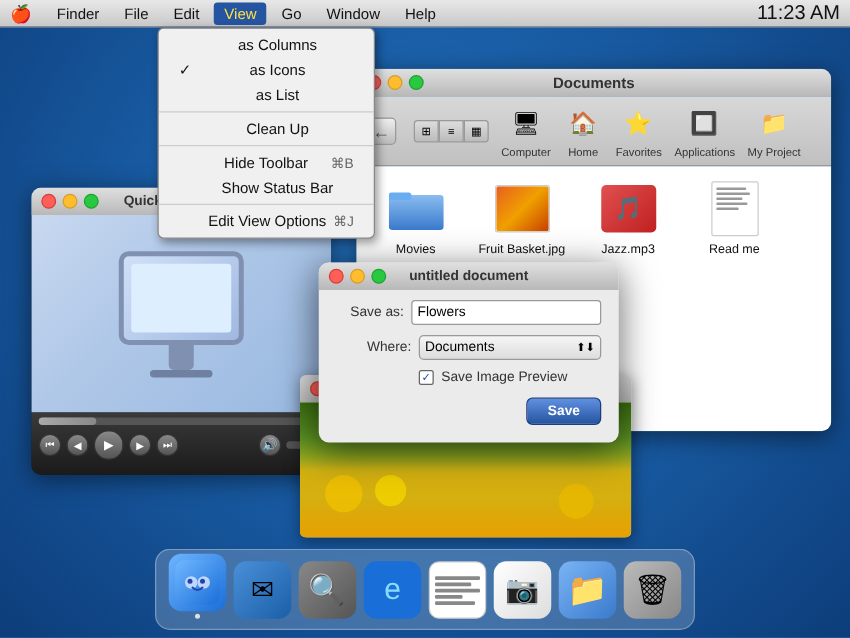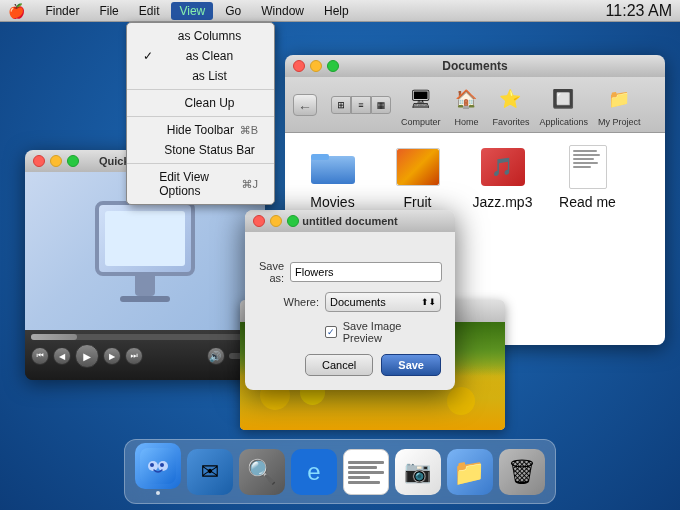--- a/index.html
+++ b/index.html
@@ -45,33 +45,33 @@
     }
     .menubar-item {
       padding: 2px 8px;
       border-radius: 3px;
       cursor: pointer;
       font-size: 12px;
       color: #111;
     }
     .menubar-item.active {
       background: #2554a0;
-      color: #86efac;
+      color: #fde047;
     }
     .menubar-right {
       font-size: 16px;
       color: #111;
     }
 
     
     .dropdown-menu {
       position: absolute;
       top: 22px;
       left: 126px;
-      width: 149px;
+      width: 174px;
       background: #f0f0f0;
       border: 1px solid #888;
       border-radius: 5px;
       box-shadow: 2px 3px 8px rgba(0,0,0,0.4);
       z-index: 2000;
       padding: 3px 0;
     }
     .menu-item {
       padding: 3px 16px;
       cursor: pointer;
@@ -218,21 +218,21 @@
       width: 75px;
     }
     .file-icon {
       width: 48px;
       height: 48px;
       display: flex;
       align-items: center;
       justify-content: center;
     }
     .file-name {
-      font-size: 14px;
+      font-size: 10px;
       text-align: center;
       color: #111;
       max-width: 75px;
       word-break: break-word;
     }
 
     
     .img-thumb {
       width: 44px;
       height: 38px;
@@ -333,22 +333,22 @@
     .qt-btn.large {
       width: 24px;
       height: 24px;
       font-size: 10px;
     }
 
     
     .save-dialog {
       position: absolute;
       top: 210px;
-      left: 245px;
-      width: 210px;
+      left: 255px;
+      width: 240px;
       background: #ebebeb;
       border-radius: 8px;
       box-shadow: 0 6px 30px rgba(0,0,0,0.6);
       overflow: hidden;
       z-index: 500;
     }
     .dialog-titlebar {
       height: 22px;
       background: linear-gradient(to bottom, #e0e0e0 0%, #b8b8b8 100%);
       display: flex;
@@ -359,21 +359,21 @@
     .dialog-title {
       position: absolute;
       left: 50%;
       transform: translateX(-50%);
       font-size: 11px;
       color: #333;
       font-weight: bold;
       white-space: nowrap;
     }
     .dialog-body {
-      padding: 28px 14px 10px;
+      padding: 8px 14px 10px;
     }
     .dialog-row {
       display: flex;
       align-items: center;
       margin-bottom: 8px;
       gap: 6px;
     }
     .dialog-label {
       font-size: 11px;
       color: #333;
@@ -566,21 +566,21 @@
   </div>
 
   <div class="dropdown-menu">
     <div class="menu-item">
       <span class="checkmark">&nbsp;</span>
       <span>as Columns</span>
       <span class="shortcut"></span>
     </div>
     <div class="menu-item">
       <span class="checkmark">✓</span>
-      <span>as Clean</span>
+      <span>as Icons</span>
       <span class="shortcut"></span>
     </div>
     <div class="menu-item">
       <span class="checkmark">&nbsp;</span>
       <span>as List</span>
       <span class="shortcut"></span>
     </div>
     <div class="menu-separator"></div>
     <div class="menu-item">
       <span class="checkmark">&nbsp;</span>
@@ -588,21 +588,21 @@
       <span class="shortcut"></span>
     </div>
     <div class="menu-separator"></div>
     <div class="menu-item">
       <span class="checkmark">&nbsp;</span>
       <span>Hide Toolbar</span>
       <span class="shortcut">⌘B</span>
     </div>
     <div class="menu-item">
       <span class="checkmark">&nbsp;</span>
-      <span>Stone Status Bar</span>
+      <span>Show Status Bar</span>
       <span class="shortcut"></span>
     </div>
     <div class="menu-separator"></div>
     <div class="menu-item">
       <span class="checkmark">&nbsp;</span>
       <span>Edit View Options</span>
       <span class="shortcut">⌘J</span>
     </div>
   </div>
 
@@ -779,21 +779,20 @@
         <div class="dialog-select">
           <span>Documents</span>
           <span style="font-size:9px;">⬆⬇</span>
         </div>
       </div>
       <div class="dialog-check-row">
         <div class="dialog-checkbox">✓</div>
         <span class="dialog-check-label">Save Image Preview</span>
       </div>
       <div class="dialog-buttons">
-        <button class="dialog-btn">Cancel</button>
         <button class="dialog-btn default">Save</button>
       </div>
     </div>
   </div>
 
   <div class="dock">
 
     <div class="dock-item">
       <div class="dock-icon finder-icon">
         <svg width="36" height="36" viewBox="0 0 36 36">

